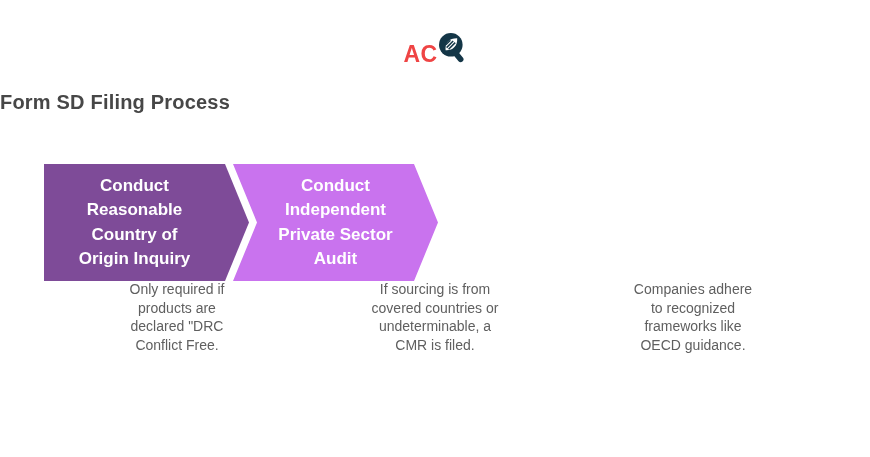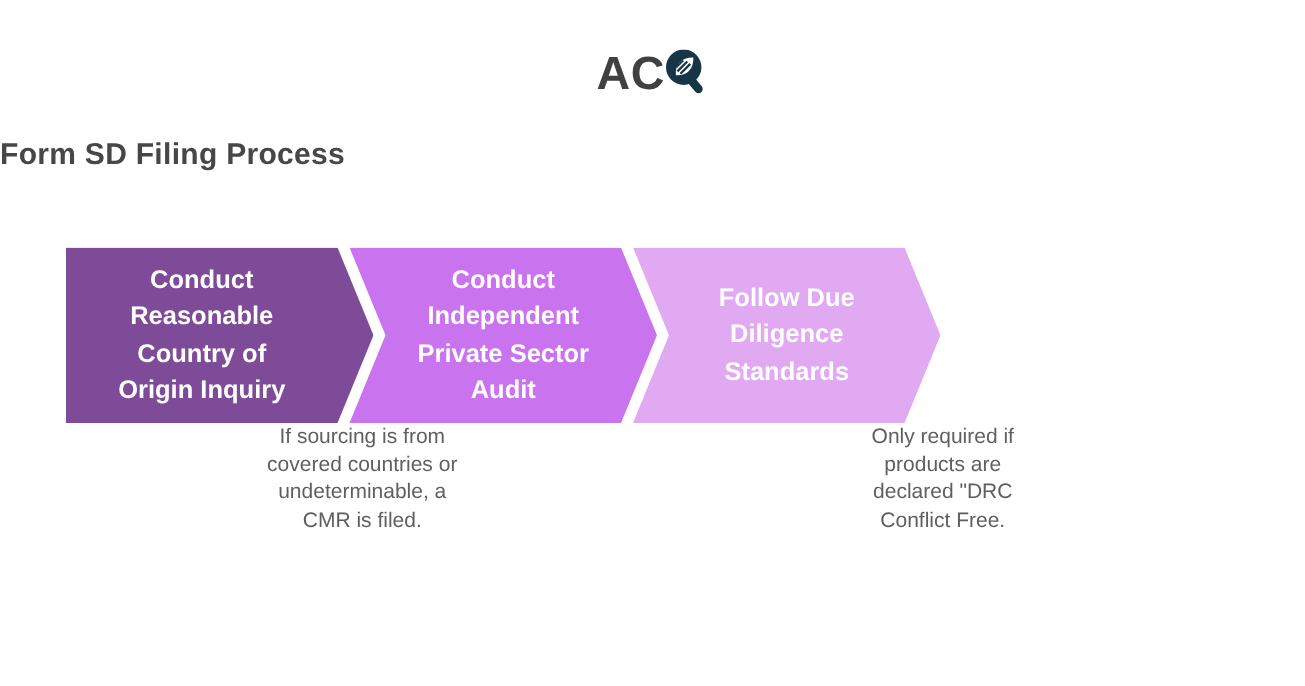--- a/index.html
+++ b/index.html
@@ -12,23 +12,23 @@
 
   
   .logo-wrap {
     padding-top: 30px;
     display: flex;
     justify-content: center;
     align-items: flex-start;
   }
   .logo {
     display: flex;
-    align-items: center;
-    color: #404040;
-    font-size: 31px;
+    align-items: flex-end;
+    color: #ef4444;
+    font-size: 23px;
     font-weight: 800;
     letter-spacing: 0.5px;
     line-height: 1;
   }
   .logo .q-icon { margin: 0 1px; position: relative; top: 3px; }
 
   
   .page-title {
     margin-top: 25px;
     text-align: left;
@@ -108,27 +108,28 @@
 
 <div class="arrows-row">
   <div class="arrow first" style="background-color: rgb(126, 75, 152);">Conduct
 Reasonable
 Country of
 Origin Inquiry</div>
   <div class="arrow notched" style="background-color: rgb(201, 115, 238);">Conduct
 Independent
 Private Sector
 Audit</div>
-  <div class="arrow notched" style="background-color: rgb(224, 169, 242);">Follow Due
-Diligence
-Standards</div>
 </div>
 
 <div class="desc-row">
+  <div class="desc">Only required if
+products are
+declared "DRC
+Conflict Free.</div>
   <div class="desc">If sourcing is from
 covered countries or
 undeterminable, a
 CMR is filed.</div>
-  <div class="desc">Only required if
-products are
-declared "DRC
-Conflict Free.</div>
+  <div class="desc">Companies adhere
+to recognized
+frameworks like
+OECD guidance.</div>
 </div>
 
 </body></html>

